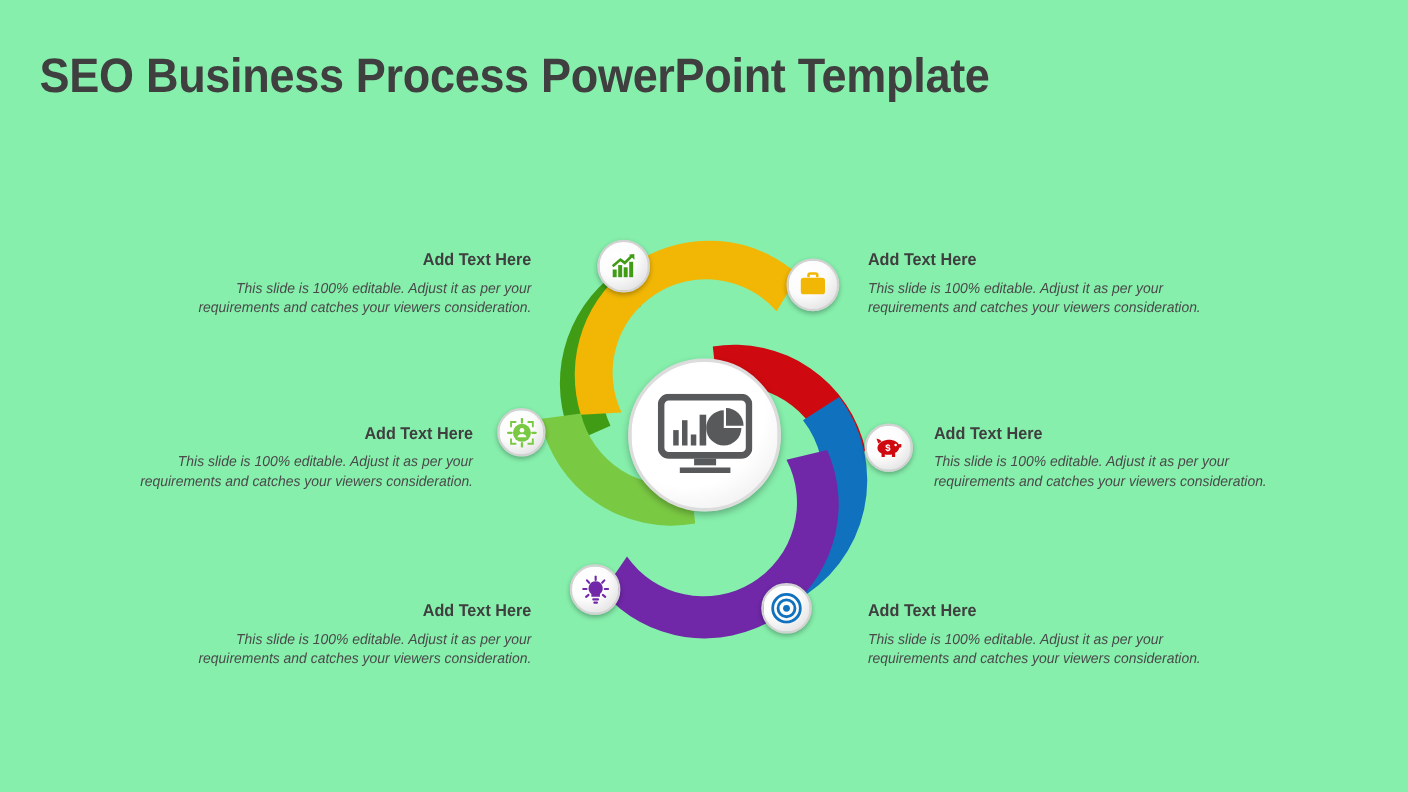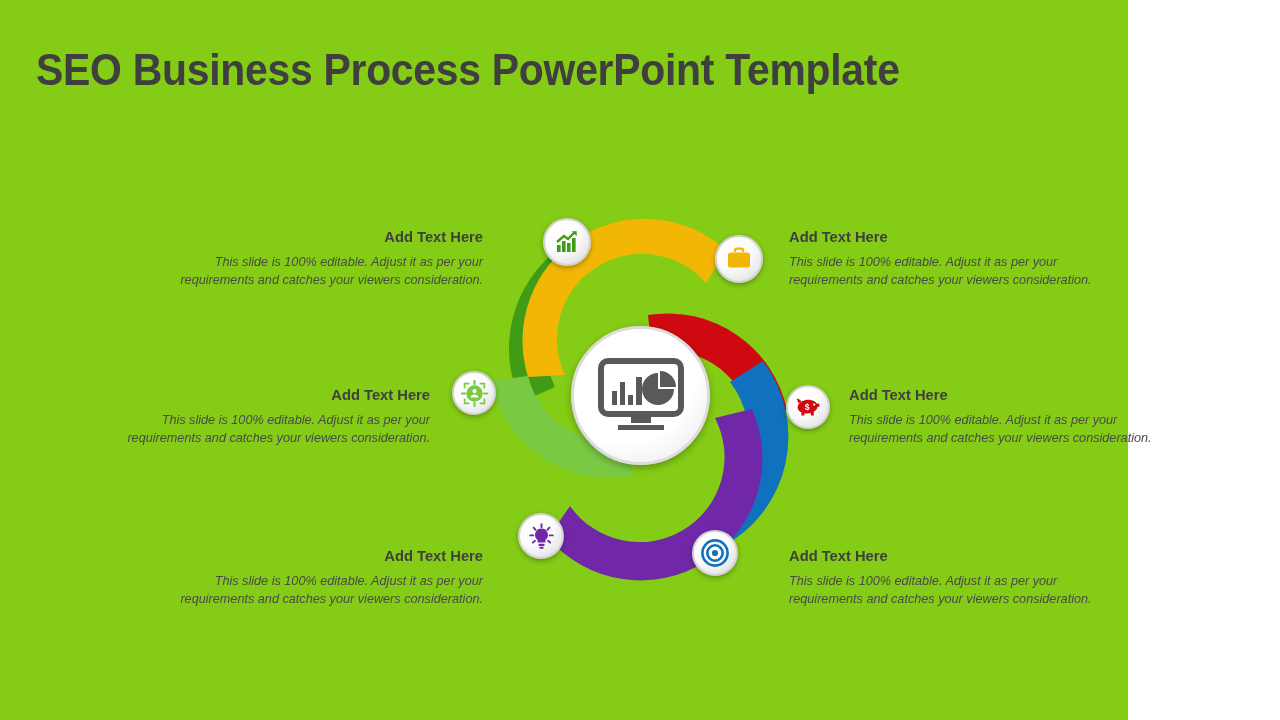--- a/index.html
+++ b/index.html
@@ -10,23 +10,23 @@
     width: 1280px;
     height: 720px;
     background: #ffffff;
     font-family: "Liberation Sans", sans-serif;
     overflow: hidden;
     position: relative;
   }
 
   #slide {
     position: relative;
-    width: 1128px;
+    width: 1280px;
     height: 720px;
-    background: #84cc16;
+    background: #86efac;
   }
 
   
   #slide-title {
     position: absolute;
     left: 36px;
     top: 45px;
     width: 1100px;
     font-size: 44px;
     font-weight: bold;

